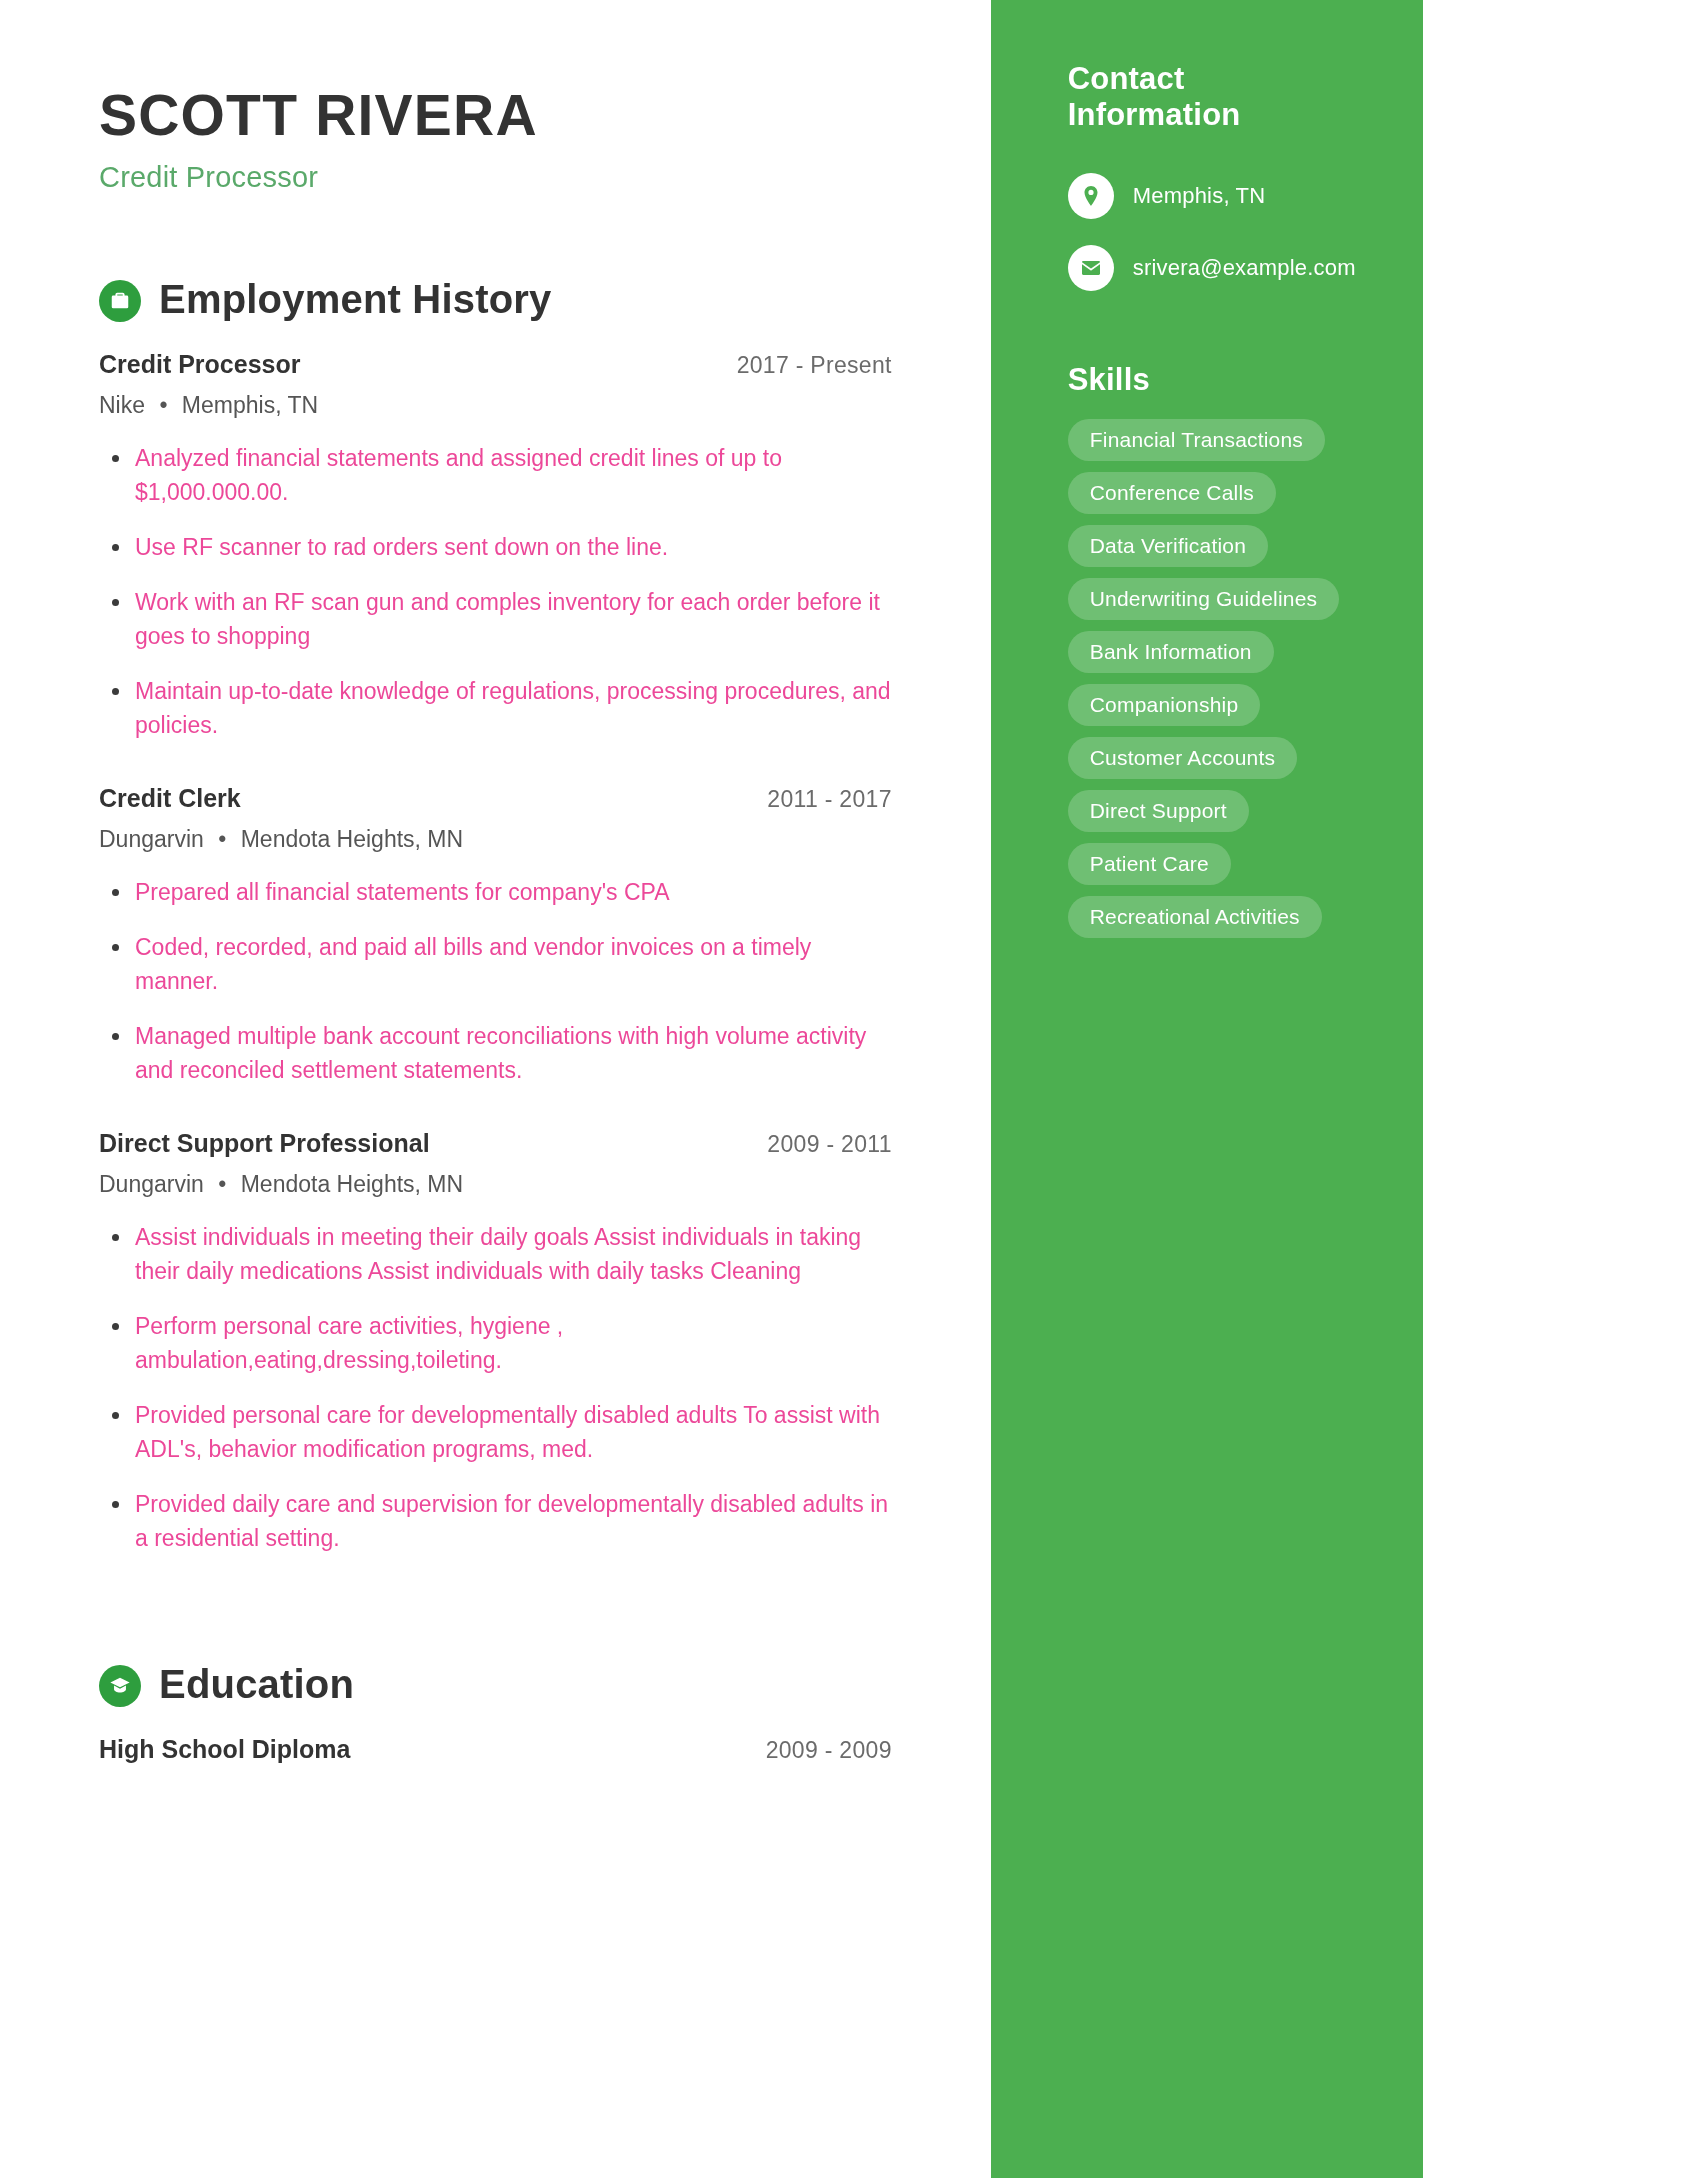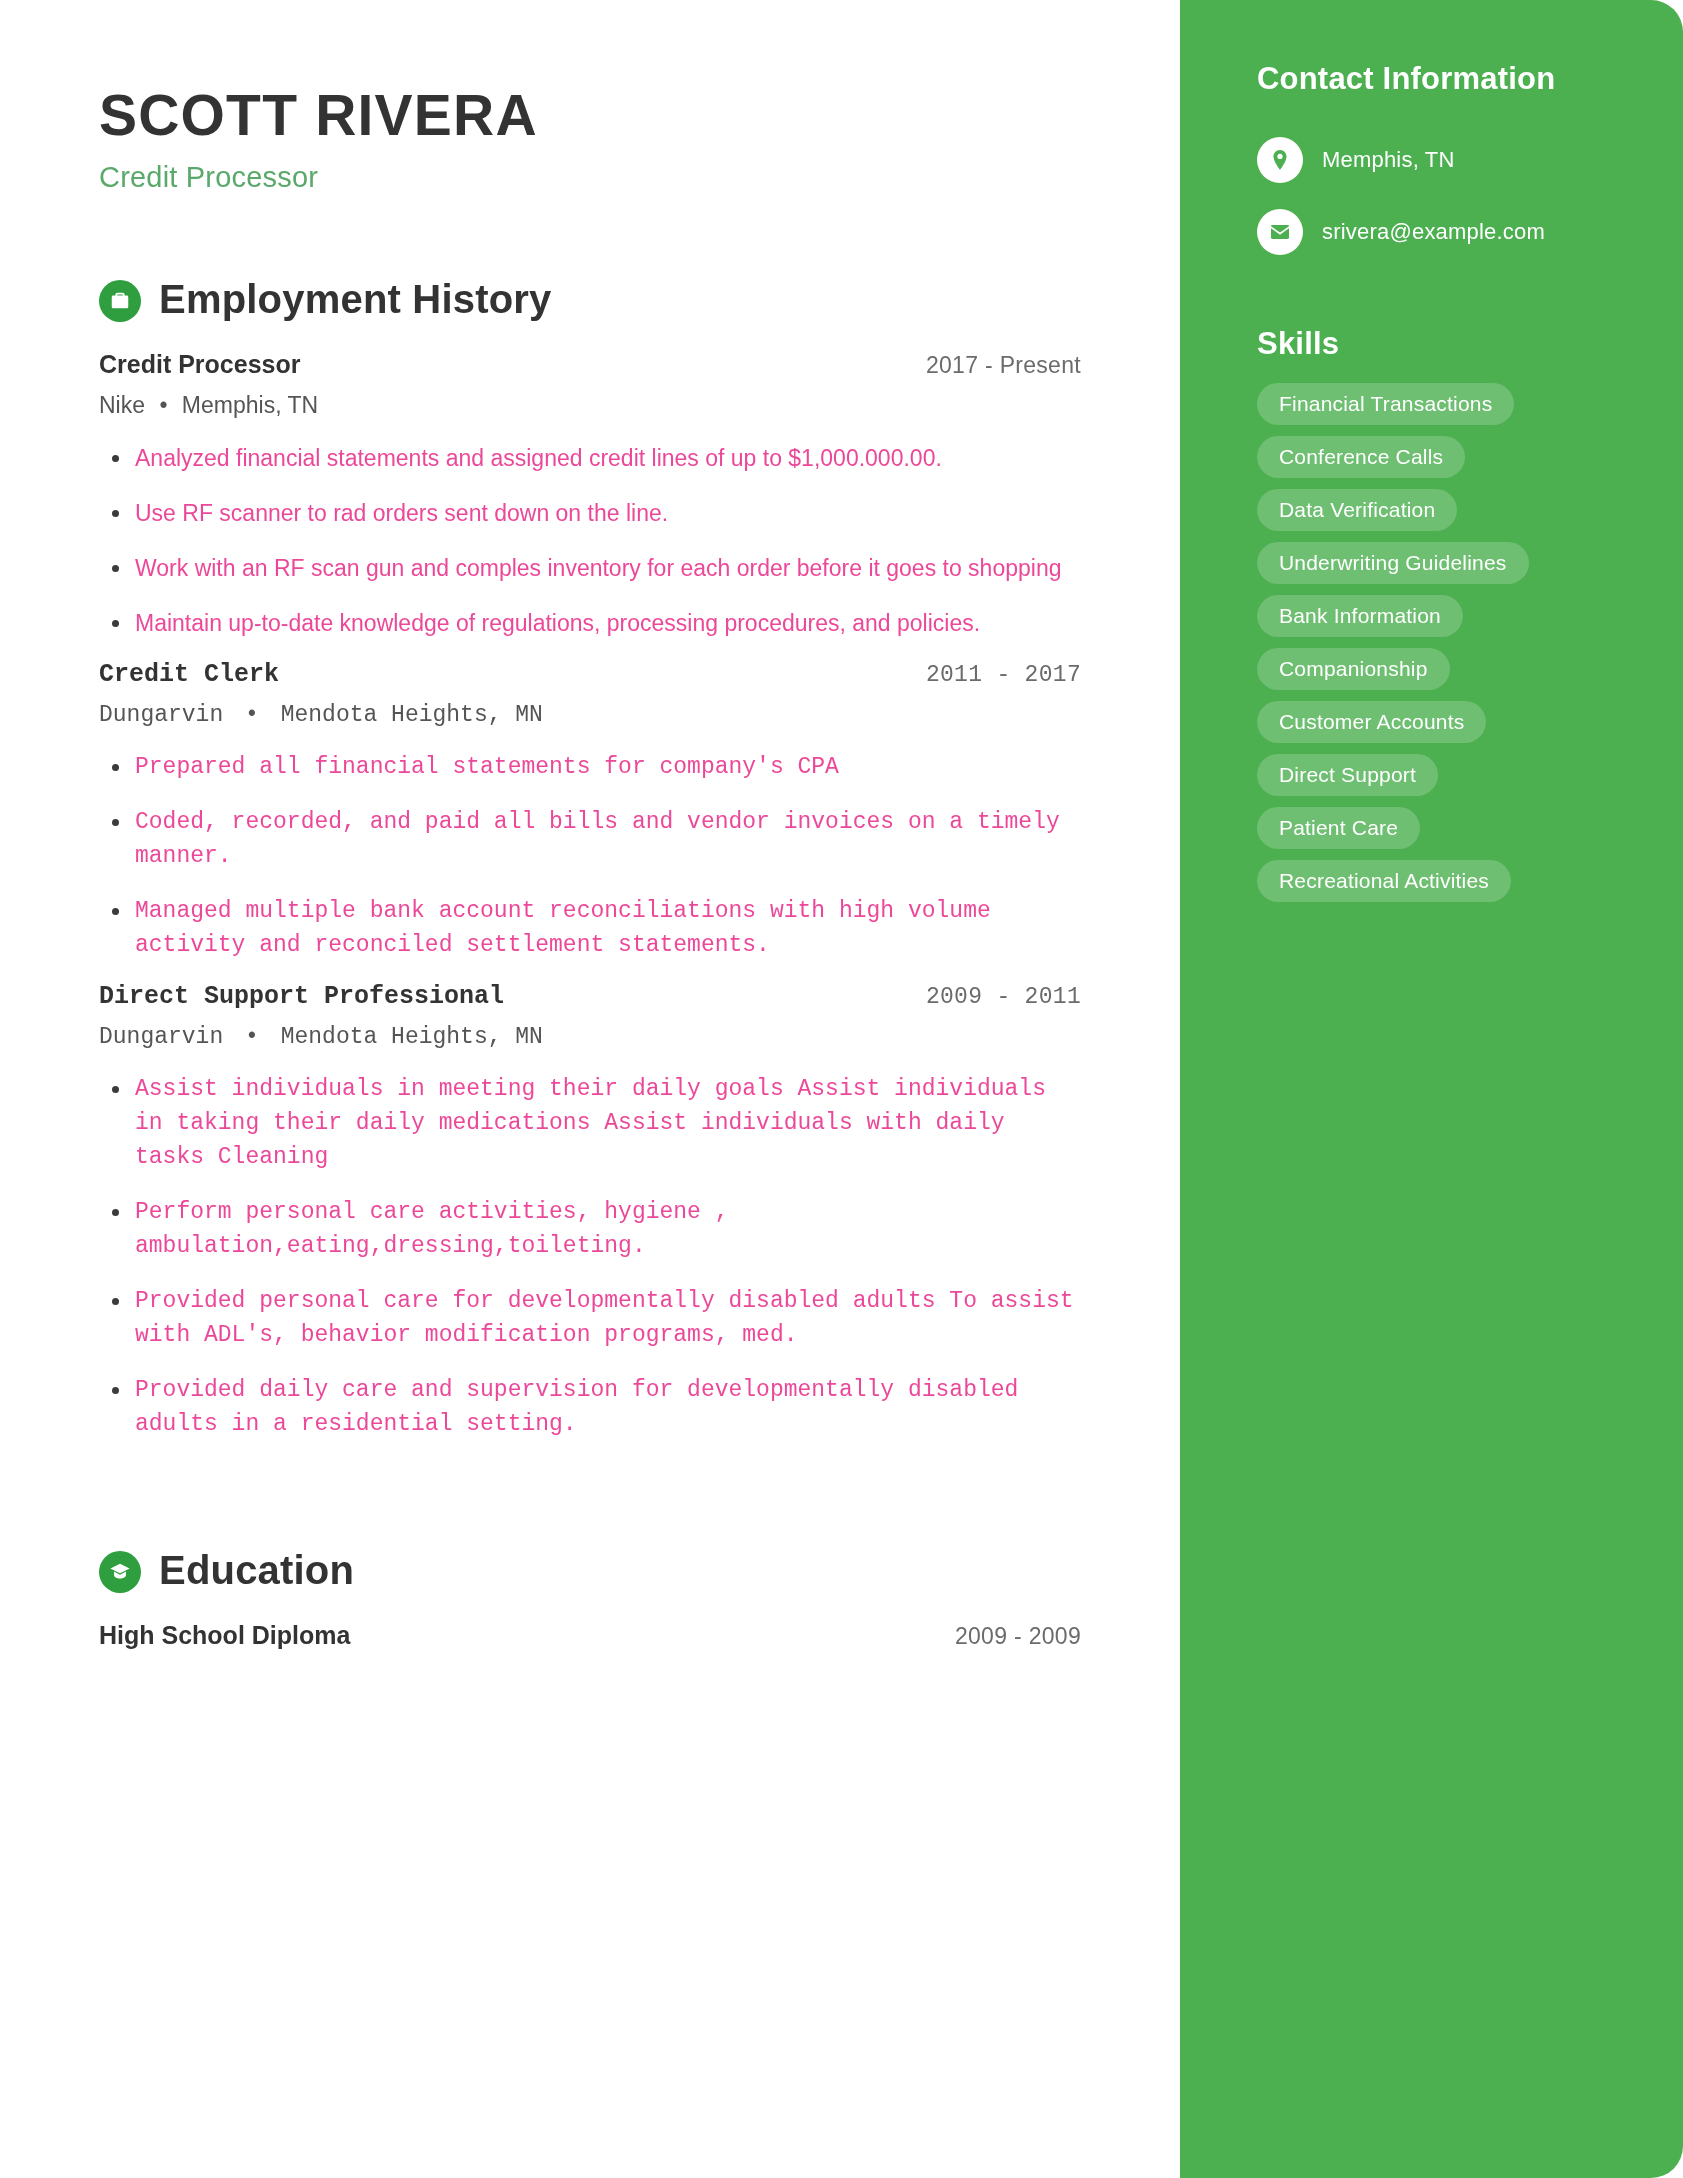--- a/index.html
+++ b/index.html
@@ -6,26 +6,25 @@
 
   html, body {
     width: 1683px;
     height: 2178px;
     background: #ffffff;
     font-family: "Liberation Sans", sans-serif;
   }
 
   .page {
     position: relative;
-    width: 1683px;
+    width: 1423px;
     height: 2178px;
     display: flex;
     background: #ffffff;
     overflow: hidden;
-    border-radius: 32px;
   }
 
   
   .main-col {
     width: 1180px;
     padding: 61px 99px 0 99px;
     background: #ffffff;
   }
 
   .name {
@@ -68,21 +67,21 @@
   .section-title {
     font-size: 40px;
     font-weight: bold;
     color: #333333;
     letter-spacing: 0.2px;
   }
 
   
   .entry { margin-top: 30px; }
   .entry.first { margin-top: 28px; }
-  .entry + .entry { margin-top: 20px; font-family: Liberation Mono, monospace; }
+  .entry + .entry { margin-top: 42px; }
 
   .entry-top {
     display: flex;
     justify-content: space-between;
     align-items: baseline;
   }
 
   .entry-role {
     font-size: 25px;
     font-weight: bold;

